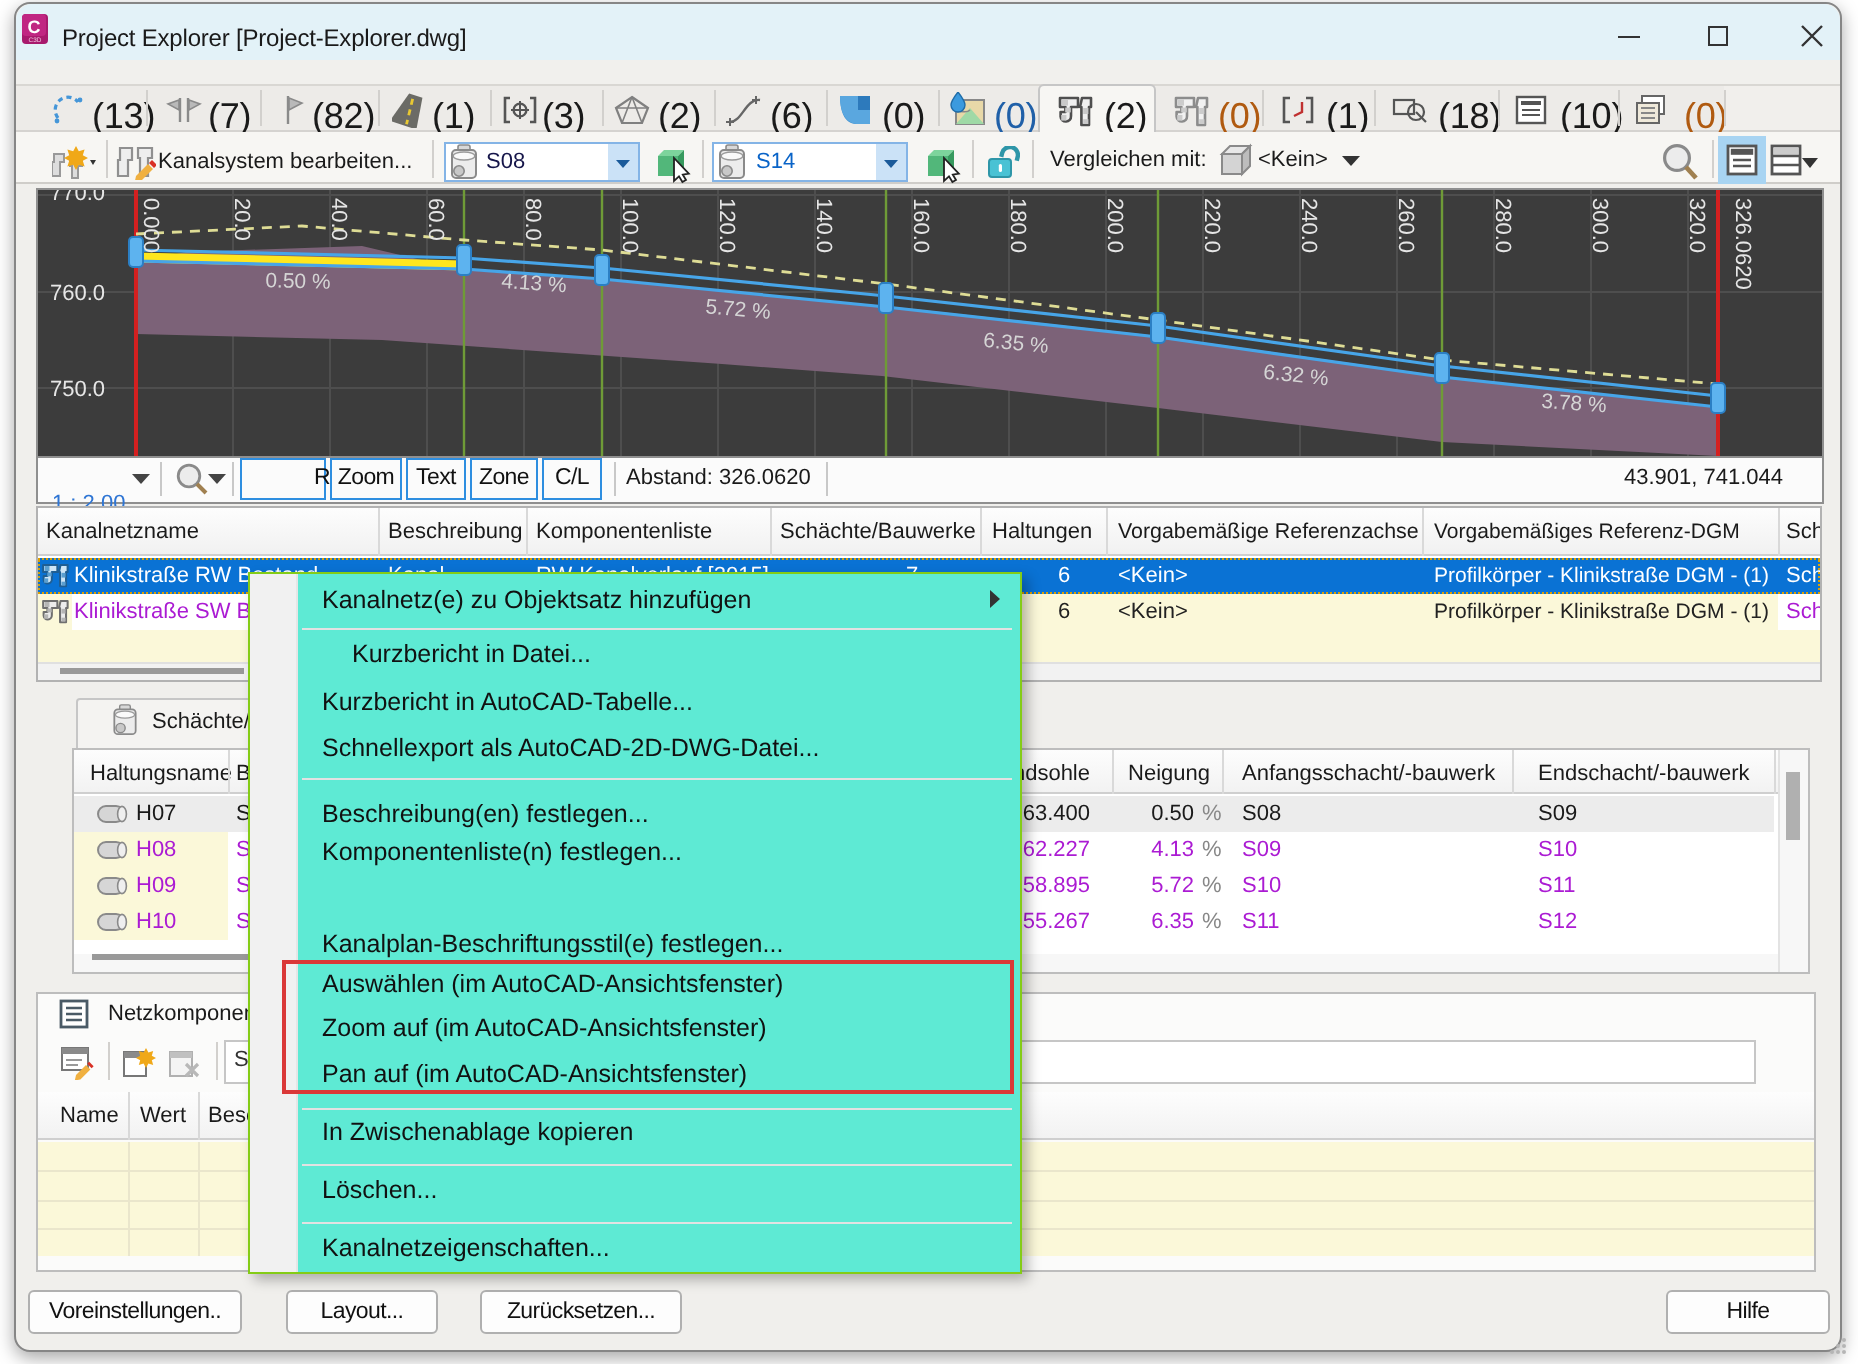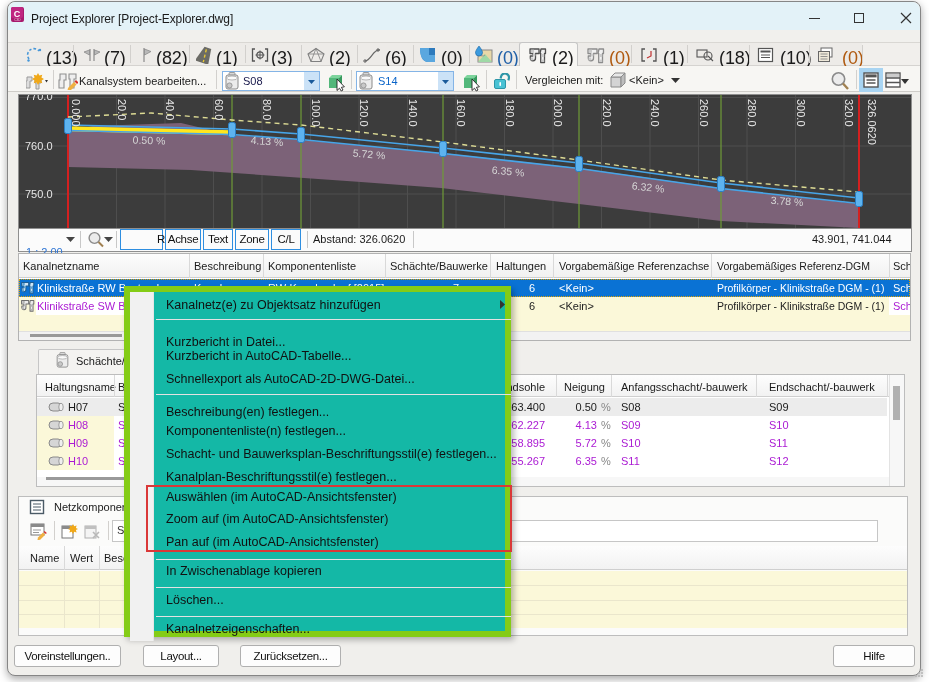--- a/index.html
+++ b/index.html
@@ -329,21 +329,21 @@
 <div class="sep" style="left:80px;top:231px;height:17px;background:#c8c8c8;"></div>
 <svg class="abs" style="left:87px;top:231px" width="18" height="17" viewBox="0 0 18 17">
  <circle cx="7.5" cy="7" r="5.4" fill="#ececec" stroke="#8a8a8a" stroke-width="1.4"></circle>
  <path d="M11.5 11 L16 15.5" stroke="#a08050" stroke-width="2"></path>
 </svg>
 <svg class="abs" style="left:104px;top:237px" width="9" height="5" viewBox="0 0 9 5">
     <path d="M0 0 h9 l-4.5 5 z" fill="#444"></path>
   </svg>
 <div class="sep" style="left:116px;top:231px;height:17px;background:#c8c8c8;"></div>
 <div class="tgl" style="left:120px;width:43px;padding-left:36px;">Raster</div>
-<div class="tgl" style="left:165px;width:36px;">Achse</div>
+<div class="tgl" style="left:165px;width:36px;">Zoom</div>
 <div class="tgl" style="left:203px;width:30px;">Text</div>
 <div class="tgl" style="left:235px;width:34px;">Zone</div>
 <div class="tgl" style="left:271px;width:30px;">C/L</div>
 <div class="sep" style="left:307px;top:231px;height:17px;background:#c8c8c8;"></div>
 <div class="abs t11" style="left:313px;top:233px;">Abstand: 326.0620</div>
 <div class="sep" style="left:413px;top:231px;height:17px;background:#c8c8c8;"></div>
 <div class="abs t11" style="left:812px;top:233px;">43.901, 741.044</div>
 
 <div class="abs" style="left:18px;top:253px;width:893px;height:88px;border:1px solid #b2b2b2;background:#fff;"></div>
 <div class="abs" style="left:19px;top:254px;width:891px;height:24px;background:linear-gradient(#fdfdfd,#f1f1f1);border-bottom:1px solid #cfcfcf;"></div>
@@ -535,34 +535,33 @@
  <g fill="#b5b5b5">
   <circle cx="8" cy="2" r="1"></circle>
       <circle cx="5" cy="5" r="1"></circle>
       <circle cx="8" cy="5" r="1"></circle>
   <circle cx="2" cy="8" r="1"></circle>
       <circle cx="5" cy="8" r="1"></circle>
       <circle cx="8" cy="8" r="1"></circle>
  </g>
 </svg>
 
-<div id="menu" class="abs" style="left:124px;top:286px;width:387px;height:351px;background:#14b8a6;border:6px solid #84cc16;box-shadow:3px 3px 6px rgba(0,0,0,.28);">
+<div id="menu" class="abs" style="left:124px;top:286px;width:387px;height:351px;background:#5eead4;border:1px solid #84cc16;box-shadow:3px 3px 6px rgba(0,0,0,.28);">
  <div class="abs" style="left:0;top:0;width:24px;height:349px;background:#f1f1f1;border-right:1px solid #e6e6e6;"></div>
  <div class="mi" style="top:6px;">Kanalnetz(e) zu Objektsatz hinzufügen</div>
  <svg class="abs" style="left:370px;top:8px" width="5" height="9" viewBox="0 0 5 9">
       <path d="M0 0 L5 4.5 L0 9 Z" fill="#333"></path>
     </svg>
  <div class="ms" style="top:27px;"></div>
- <div class="mi" style="top:43px;">Kurzbericht in Datei...</div>
+ <div class="mi" style="top:33px;margin-left:15px;">Kurzbericht in Datei...</div>
  <div class="mi" style="top:57px;">Kurzbericht in AutoCAD-Tabelle...</div>
  <div class="mi" style="top:80px;">Schnellexport als AutoCAD-2D-DWG-Datei...</div>
  <div class="ms" style="top:102px;"></div>
  <div class="mi" style="top:113px;">Beschreibung(en) festlegen...</div>
  <div class="mi" style="top:132px;">Komponentenliste(n) festlegen...</div>
- <div class="mi" style="top:155px;">Schacht- und Bauwerksplan-Beschriftungsstil(e) festlegen...</div>
  <div class="mi" style="top:178px;">Kanalplan-Beschriftungsstil(e) festlegen...</div>
  <div class="mi" style="top:198px;">Auswählen (im AutoCAD-Ansichtsfenster)</div>
  <div class="mi" style="top:220px;">Zoom auf (im AutoCAD-Ansichtsfenster)</div>
  <div class="mi" style="top:243px;">Pan auf (im AutoCAD-Ansichtsfenster)</div>
  <div class="abs" style="left:16px;top:193px;width:366px;height:67px;border:2px solid #da3838;"></div>
  <div class="ms" style="top:267px;"></div>
  <div class="mi" style="top:272px;">In Zwischenablage kopieren</div>
  <div class="ms" style="top:295px;"></div>
  <div class="mi" style="top:301px;">Löschen...</div>
  <div class="ms" style="top:324px;"></div>

